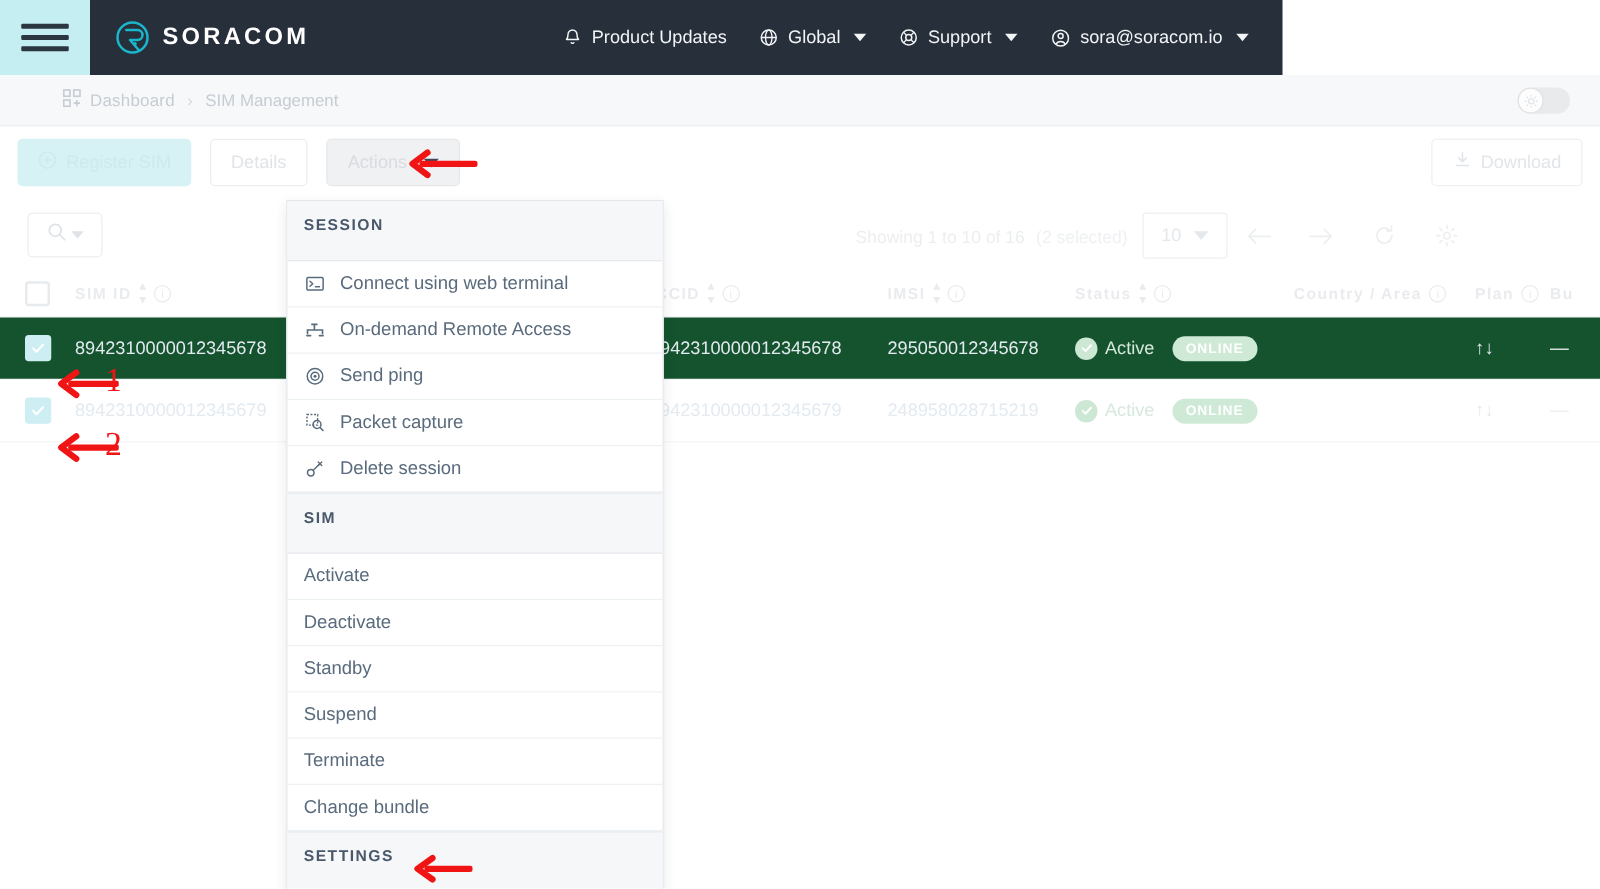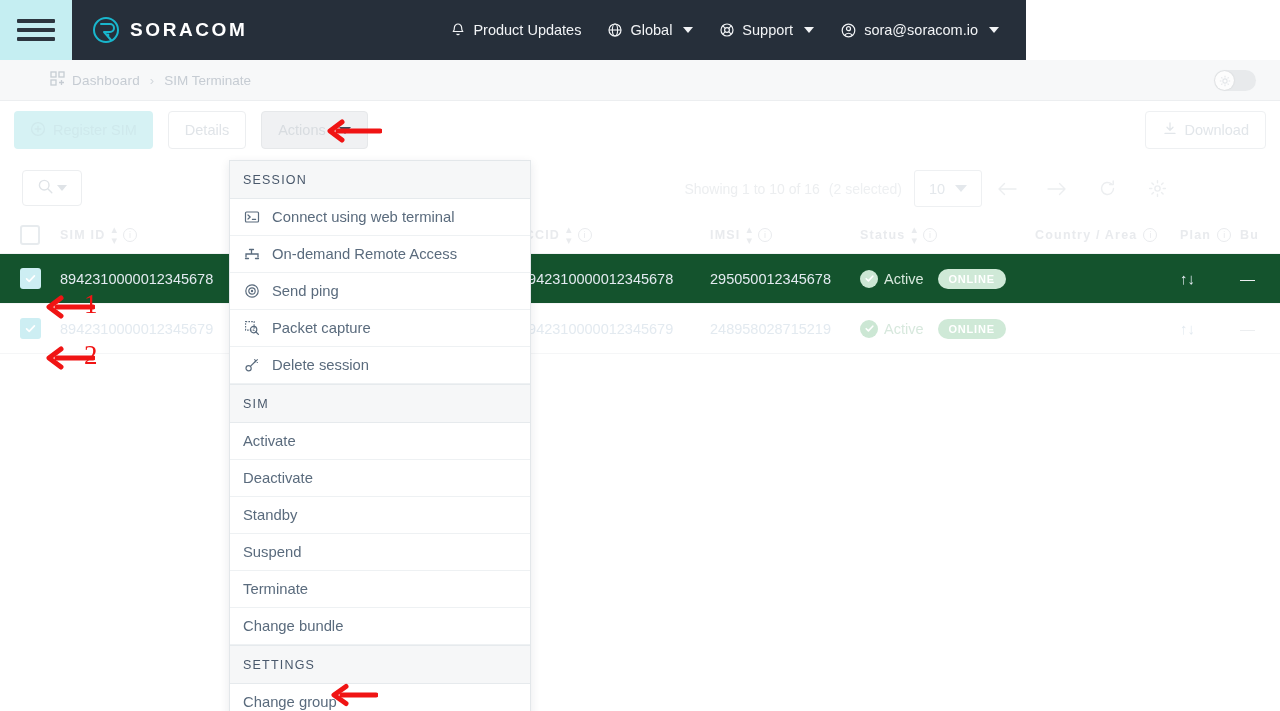--- a/index.html
+++ b/index.html
@@ -160,22 +160,22 @@
   .plan-arrows { color: #e3eaf0; font-size: 15px; }
   .dash { color: #eceef0; font-size: 15px; }
 
   
   .menu {
     position: absolute; left: 229px; top: 160px; width: 302px;
     background: #fff; border: 1px solid #e3e7ea;
     box-shadow: 0 3px 9px rgba(30,40,55,.10); z-index: 50;
   }
   .menu-section {
-    background: #f6f7f8; color: #49586b; font-size: 12.5px; font-weight: normal;
-    letter-spacing: 1.2px; padding: 12px 13px 11px 13px; border-bottom: 1px solid #e6eaed;
+    background: #f6f7f8; color: #49586b; font-size: 12.5px; font-weight: bold;
+    letter-spacing: 1.2px; padding: 12px 13px 21px 13px; border-bottom: 1px solid #e6eaed;
     border-top: 1px solid #e6eaed;
   }
   .menu-section.first { border-top: none; }
   .menu-item {
     display: flex; align-items: center; gap: 11px; padding: 0 13px; height: 37px;
     color: #5a6b7d; font-size: 14.8px; border-bottom: 1px solid #eef1f3; cursor: pointer;
   }
   .menu-item .mi-icon { width: 18px; display: flex; align-items: center; justify-content: center; }
   .menu-item.no-icon { padding-left: 13px; }
 
@@ -261,21 +261,21 @@
         <svg width="15" height="15" viewBox="0 0 15 15">
             <rect x="1" y="1" width="5" height="5" fill="none" stroke="#c6ccd3" stroke-width="1.3"></rect>
             <rect x="9" y="1" width="5" height="5" fill="none" stroke="#c6ccd3" stroke-width="1.3"></rect>
             <rect x="1" y="9" width="5" height="5" fill="none" stroke="#c6ccd3" stroke-width="1.3"></rect>
             <path d="M11.5 9v5M9 11.5h5" stroke="#c6ccd3" stroke-width="1.3"></path>
           </svg>
       </span>
       <span>Dashboard</span>
     </div>
     <span class="crumb-sep">›</span>
-    <span class="crumb-current">SIM Terminate</span>
+    <span class="crumb-current">SIM Management</span>
   </div>
 
   <div class="theme-toggle">
     <div class="theme-knob">
       <svg width="12" height="12" viewBox="0 0 12 12">
           <circle cx="6" cy="6" r="2.1" fill="none" stroke="#e3e6e9" stroke-width="1.1"></circle>
           <path d="M6 .8v1.6M6 9.6v1.6M.8 6h1.6M9.6 6h1.6M2.3 2.3l1.1 1.1M8.6 8.6l1.1 1.1M9.7 2.3L8.6 3.4M3.4 8.6L2.3 9.7" stroke="#e3e6e9" stroke-width="1.1"></path>
         </svg>
     </div>
   </div>

